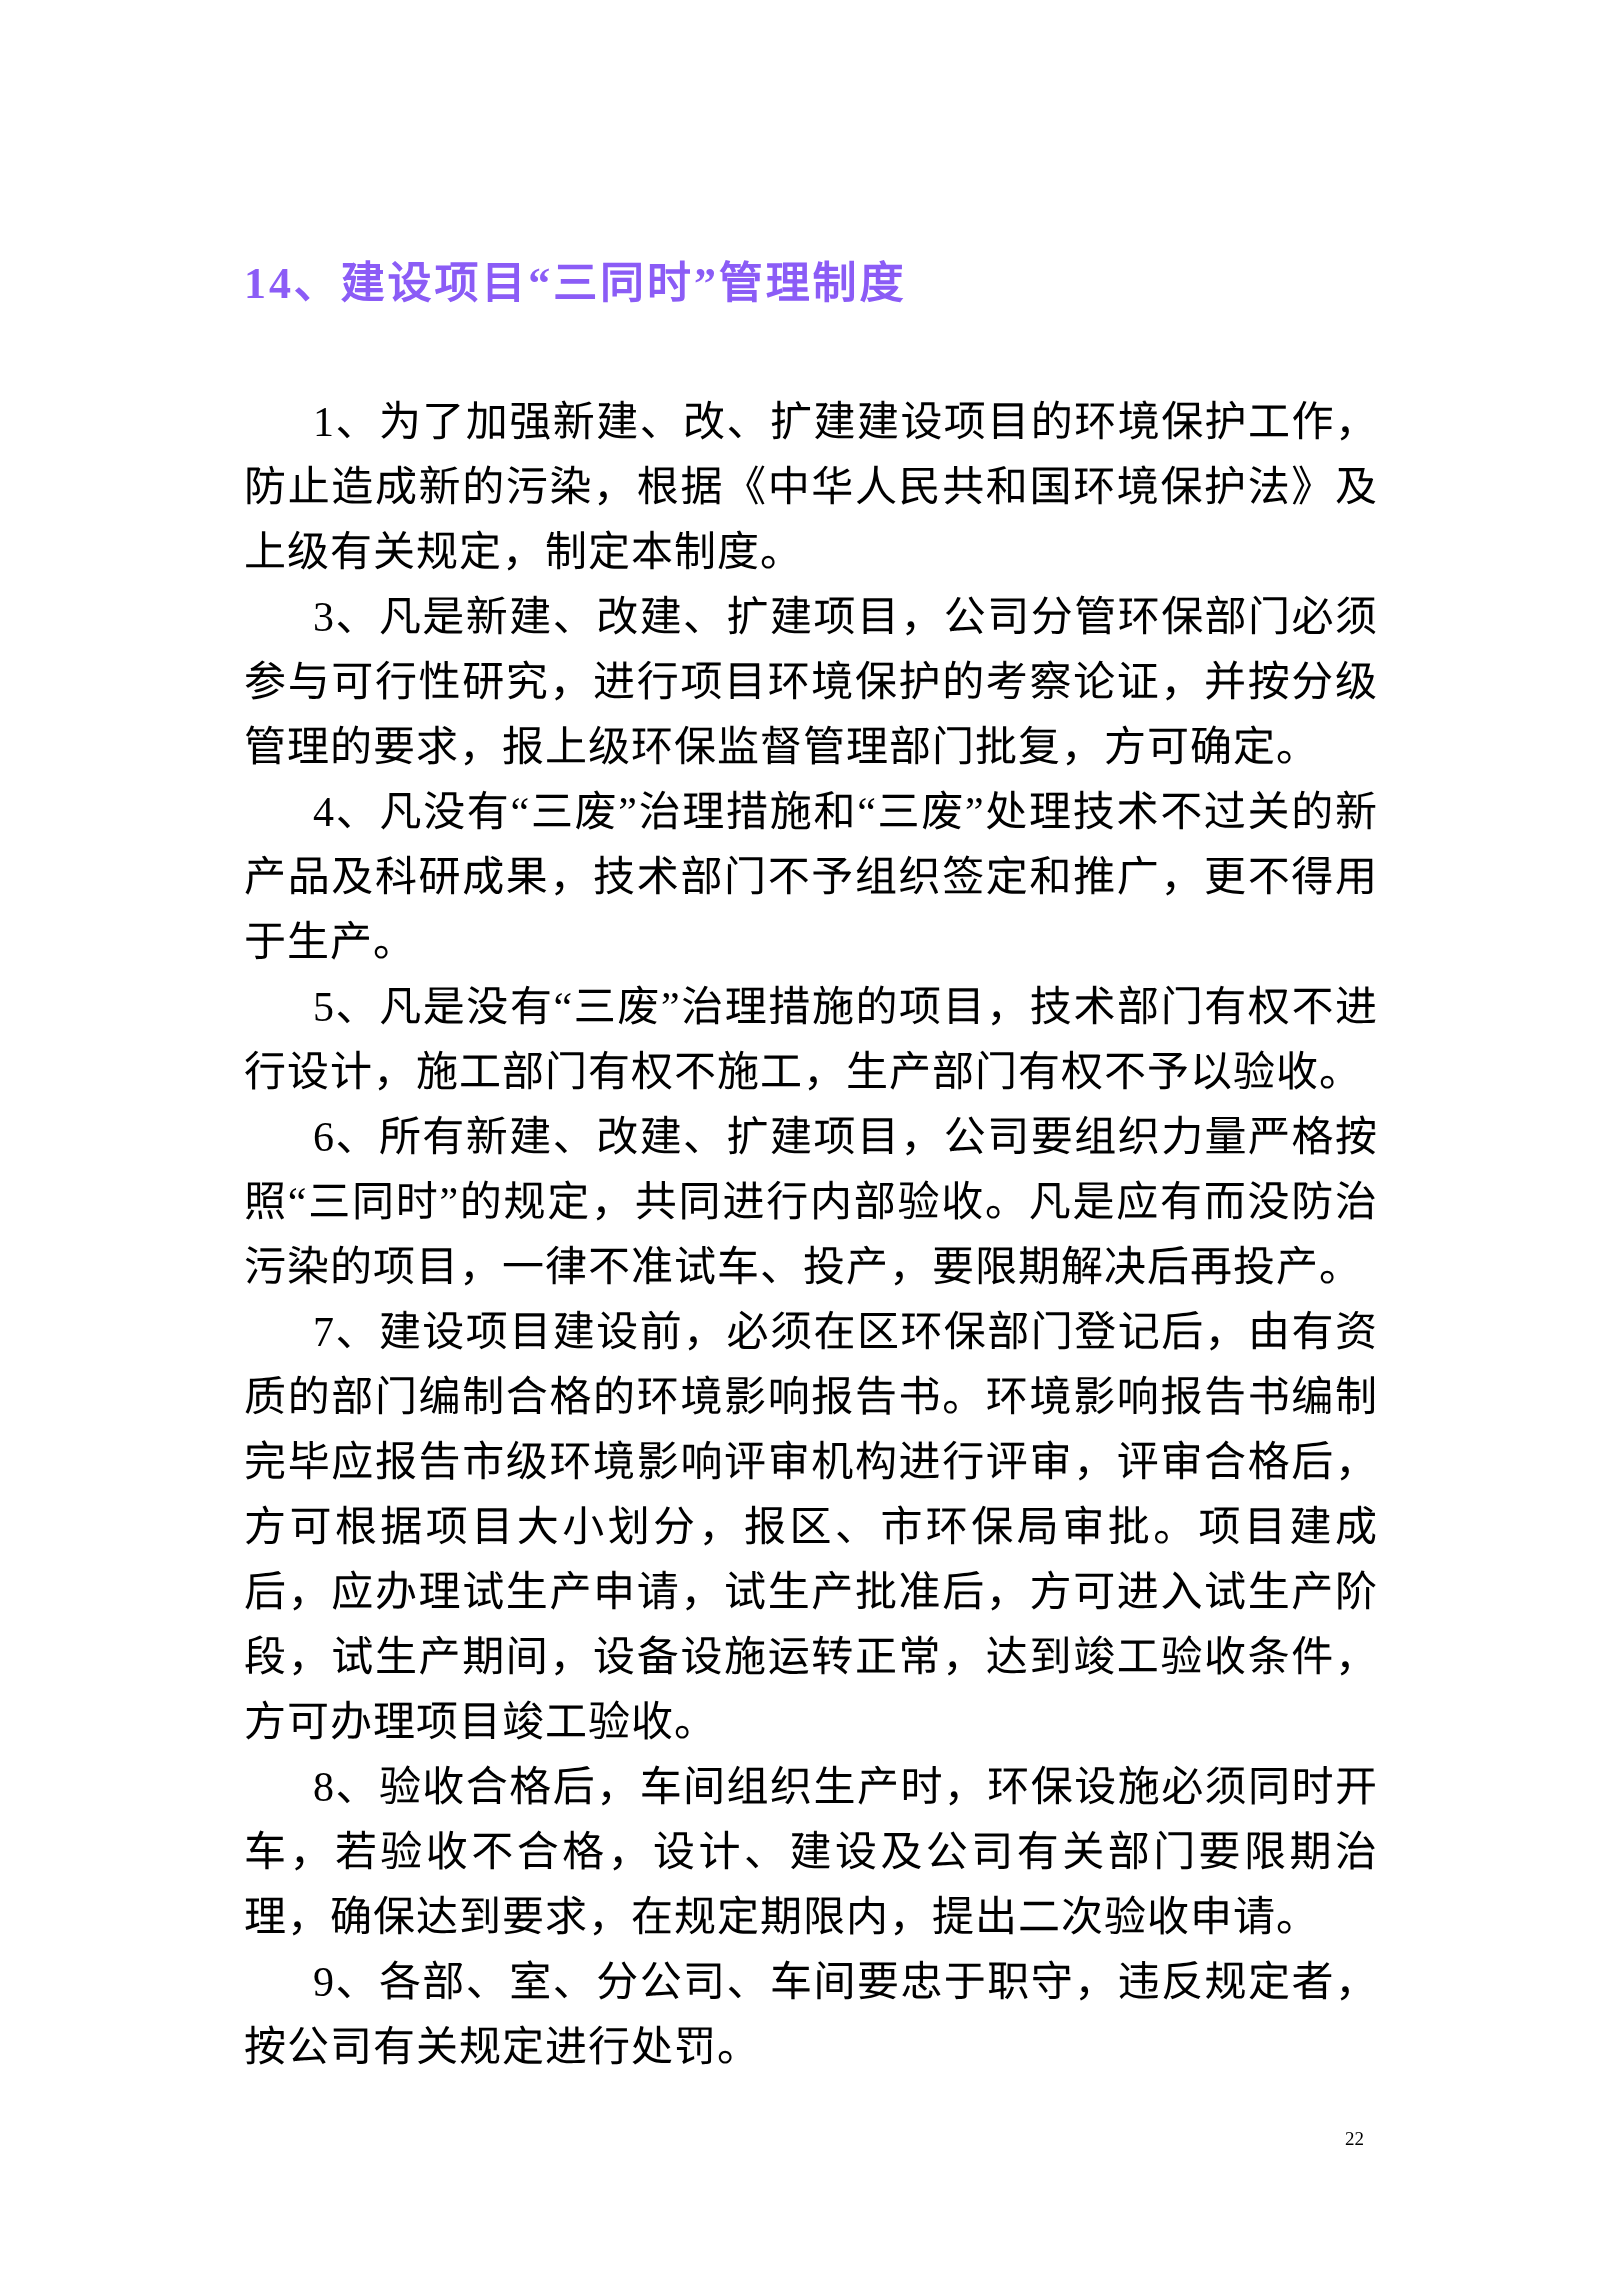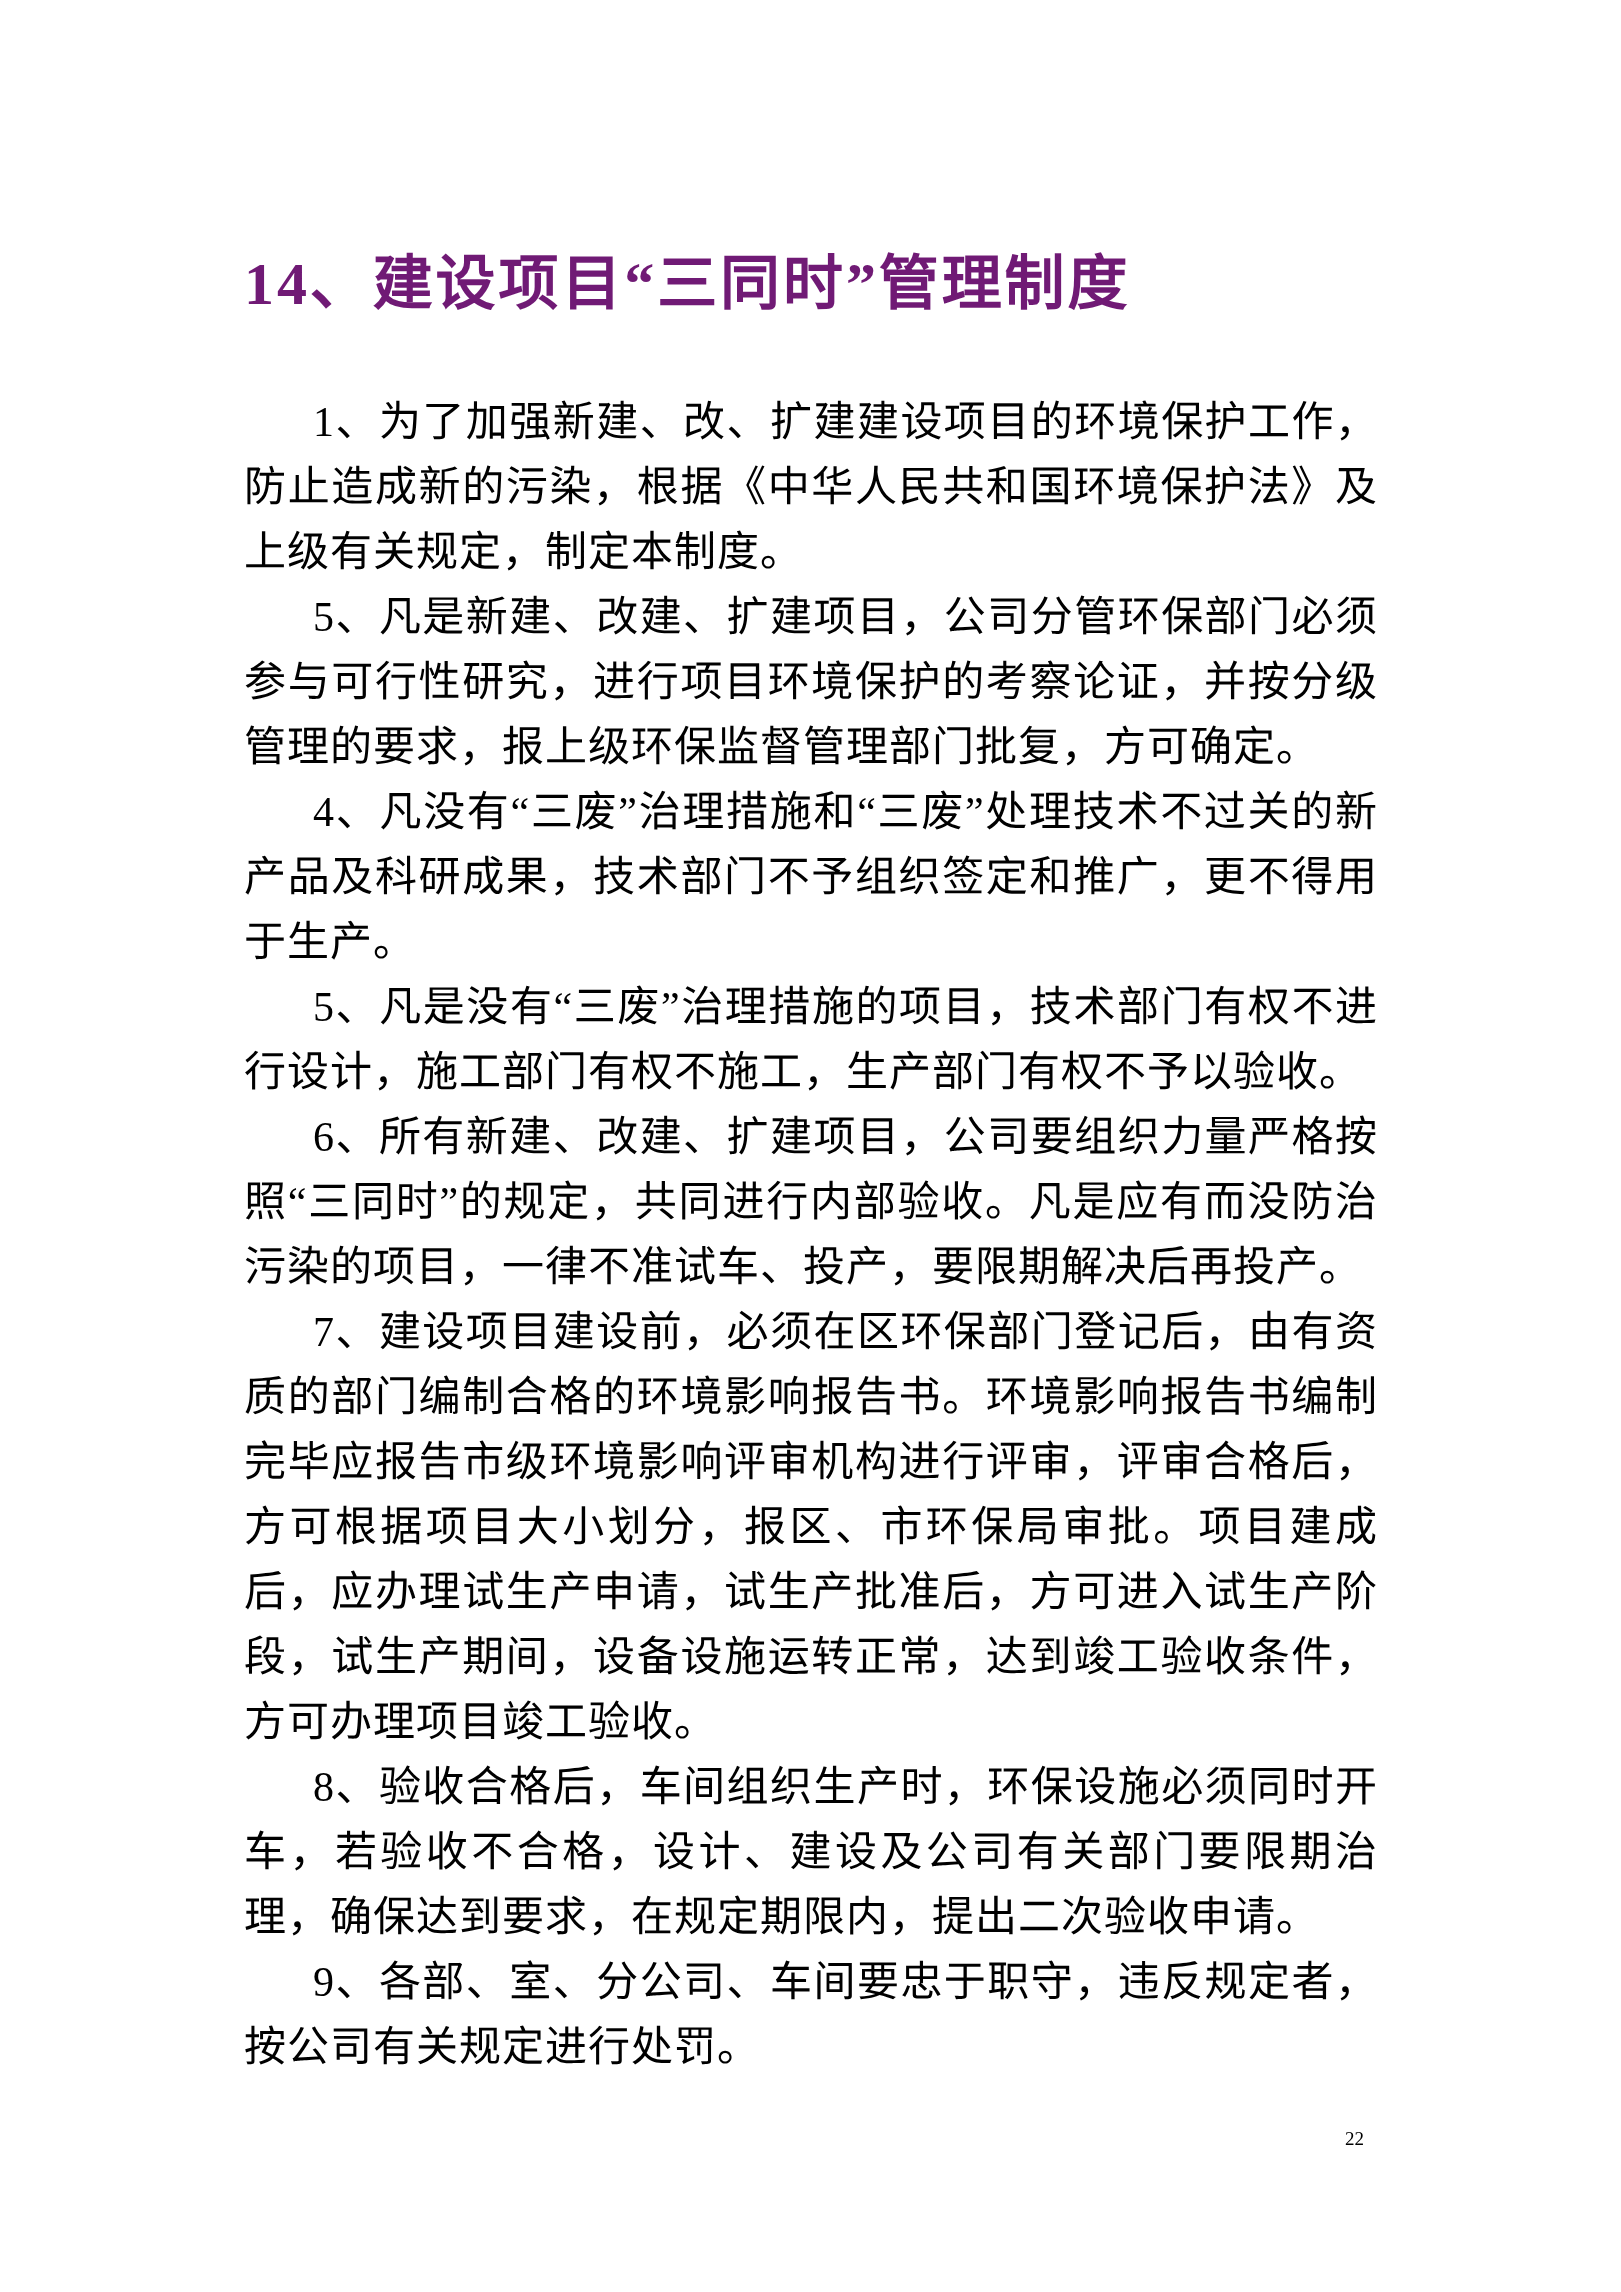--- a/index.html
+++ b/index.html
@@ -15,26 +15,26 @@
     color: #000000;
     font-family: "Liberation Serif", "DejaVu Serif", serif;
     overflow: hidden;
   }
   .doc-title {
     position: absolute;
     left: 244px;
     top: 247px;
     width: 1137px;
     margin: 0;
-    font-size: 60px;
+    font-size: 44px;
     font-weight: bold;
     line-height: 74px;
     letter-spacing: 2.9px;
     white-space: nowrap;
-    color: #701a75;
+    color: #8b5cf6;
   }
   .paragraphs {
     position: absolute;
     left: 244px;
     top: 390px;
     width: 1134px;
   }
   .paragraphs p {
     margin: 0;
     font-size: 42px;
@@ -56,21 +56,21 @@
 </style>
 </head>
 <body>
 
 <div class="page">
 
   <h1 class="doc-title">14、建设项目“三同时”管理制度</h1>
 
   <div class="paragraphs">
     <p>1、为了加强新建、改、扩建建设项目的环境保护工作，防止造成新的污染，根据《中华人民共和国环境保护法》及上级有关规定，制定本制度。</p>
-    <p>5、凡是新建、改建、扩建项目，公司分管环保部门必须参与可行性研究，进行项目环境保护的考察论证，并按分级管理的要求，报上级环保监督管理部门批复，方可确定。</p>
+    <p>3、凡是新建、改建、扩建项目，公司分管环保部门必须参与可行性研究，进行项目环境保护的考察论证，并按分级管理的要求，报上级环保监督管理部门批复，方可确定。</p>
     <p>4、凡没有“三废”治理措施和“三废”处理技术不过关的新产品及科研成果，技术部门不予组织签定和推广，更不得用于生产。</p>
     <p>5、凡是没有“三废”治理措施的项目，技术部门有权不进行设计，施工部门有权不施工，生产部门有权不予以验收。</p>
     <p>6、所有新建、改建、扩建项目，公司要组织力量严格按照“三同时”的规定，共同进行内部验收。凡是应有而没防治污染的项目，一律不准试车、投产，要限期解决后再投产。</p>
     <p>7、建设项目建设前，必须在区环保部门登记后，由有资质的部门编制合格的环境影响报告书。环境影响报告书编制完毕应报告市级环境影响评审机构进行评审，评审合格后，方可根据项目大小划分，报区、市环保局审批。项目建成后，应办理试生产申请，试生产批准后，方可进入试生产阶段，试生产期间，设备设施运转正常，达到竣工验收条件，方可办理项目竣工验收。</p>
     <p>8、验收合格后，车间组织生产时，环保设施必须同时开车，若验收不合格，设计、建设及公司有关部门要限期治理，确保达到要求，在规定期限内，提出二次验收申请。</p>
     <p>9、各部、室、分公司、车间要忠于职守，违反规定者，按公司有关规定进行处罚。</p>
   </div>
 
   <div class="page-number">22</div>
 

